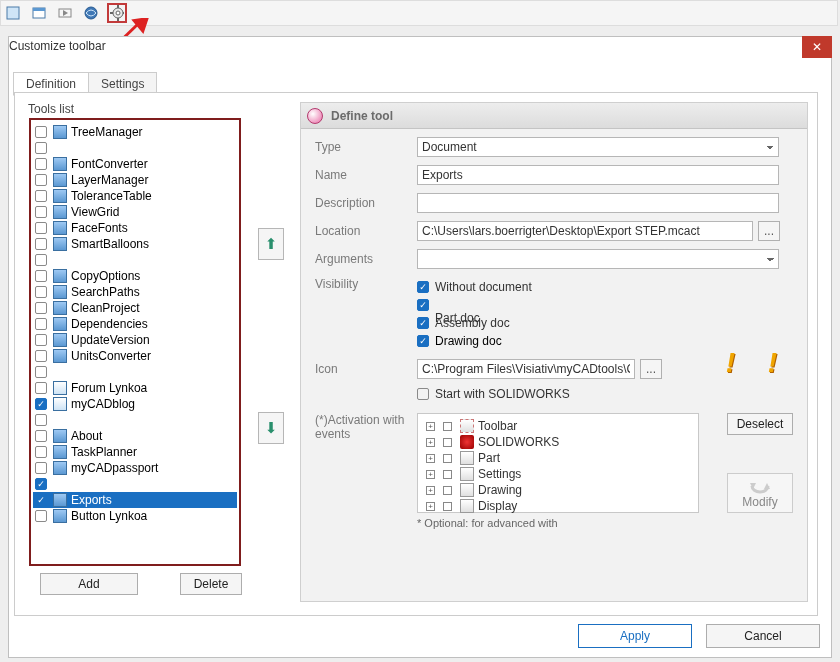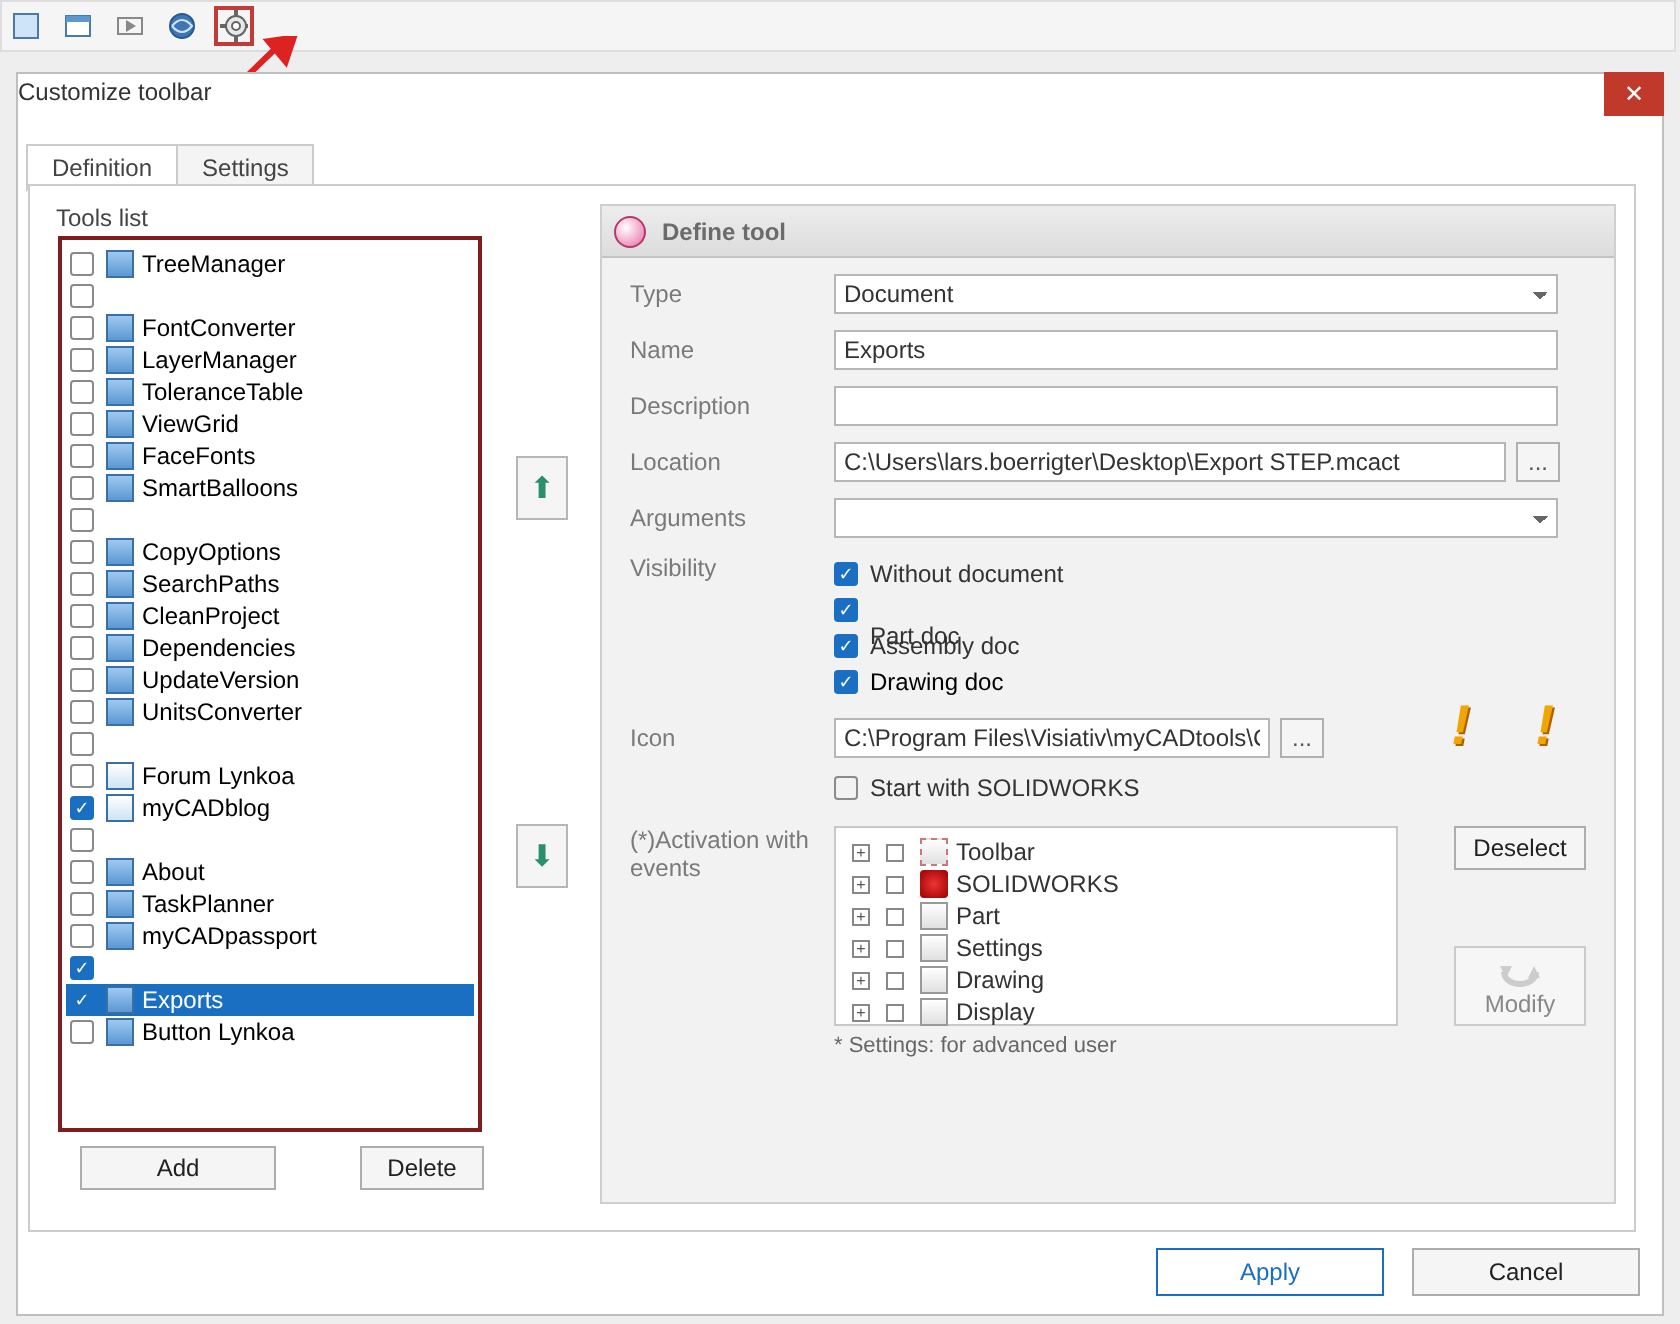--- a/index.html
+++ b/index.html
@@ -345,20 +345,20 @@
     </div>
   <div class="btn desel">Deselect</div>
   <div class="modify">
     <svg width="24" height="18">
         <path d="M4 9a8 6 0 1 0 16 0" fill="none" stroke="#ccc" stroke-width="3"></path>
         <polygon points="2,6 8,6 5,12" fill="#ccc"></polygon>
         <polygon points="16,12 22,12 19,6" fill="#ccc"></polygon>
       </svg>
     <span style="color:#888">Modify</span>
   </div>
-  <div class="opt-note">* Settings: for advanced user</div>
+  <div class="opt-note">* Optional: for advanced with</div>
 
   <span class="exc" style="right:72px;top:244px">!</span>
   <span class="exc" style="right:30px;top:244px">!</span>
 </div>
 
 <div class="btn dlg-btn apply">Apply</div>
 <div class="btn dlg-btn cancel">Cancel</div>
 
 </body></html>

